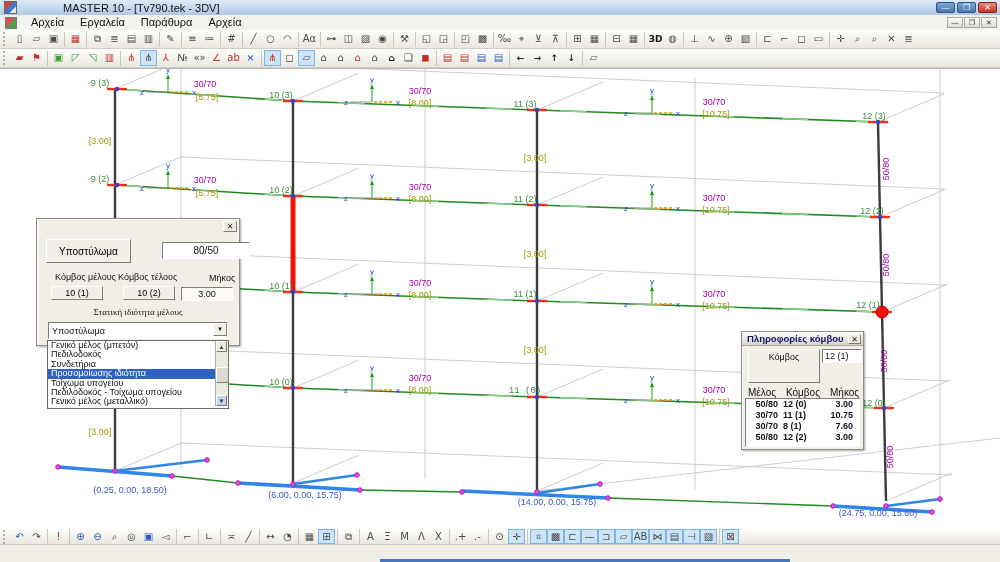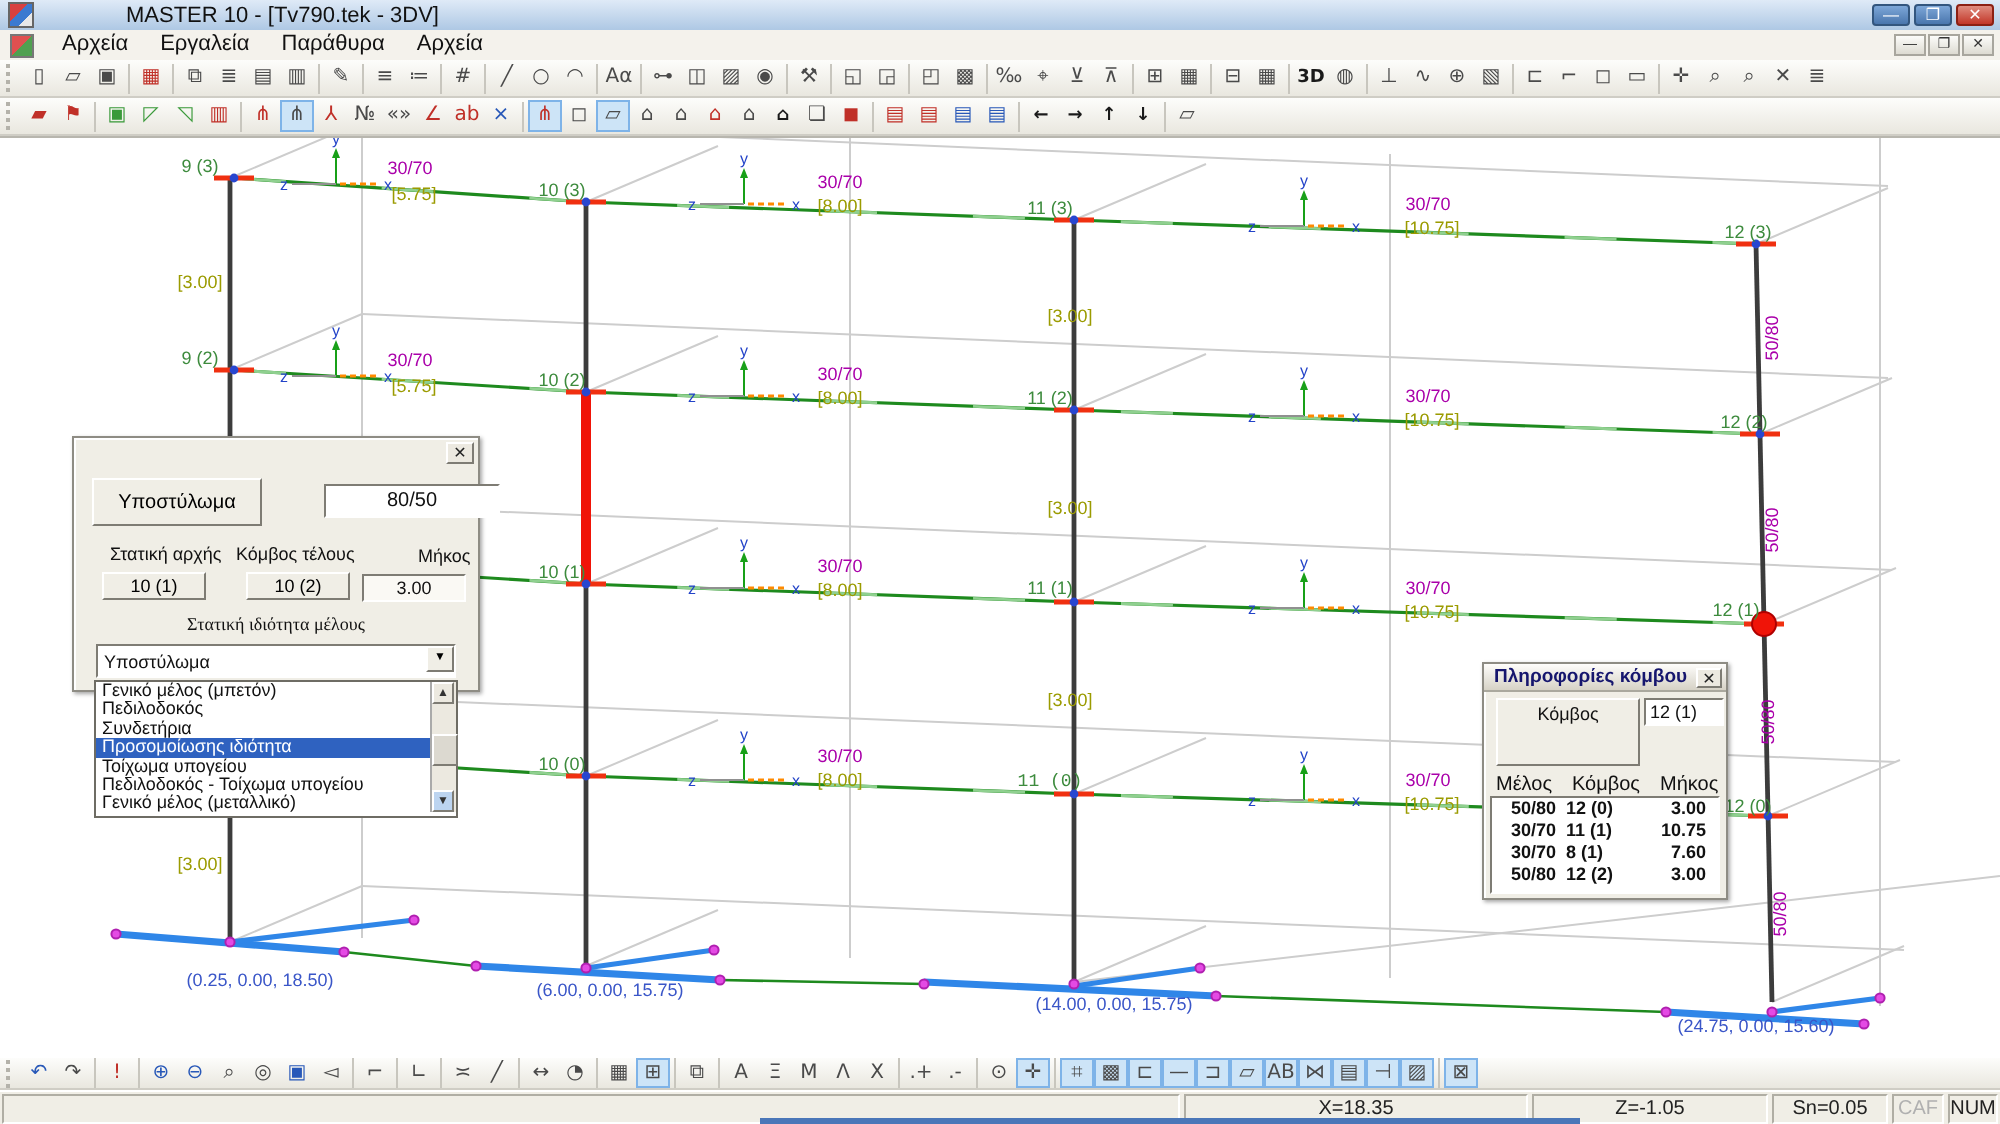--- a/index.html
+++ b/index.html
@@ -465,21 +465,21 @@
         <div class="dlabel coord" style="left: 305px; top: 494px;">(6.00, 0.00, 15.75)</div>
         <div class="dlabel coord" style="left: 557px; top: 501px;">(14.00, 0.00, 15.75)</div>
         <div class="dlabel coord" style="left: 878px; top: 512px;">(24.75, 0.00, 15.60)</div>
       </div>
   </div>
 
   <div class="dlg" id="member-dialog">
     <button class="dlg-close">✕</button>
     <button class="abs raised" style="left:9px;top:20px;width:85px;height:24px;font-size:10px;">Υποστύλωμα</button>
     <div class="abs sunken" style="left:109px;top:23px;width:86px;height:15px;line-height:15px;text-align:center;font-size:10px;margin-left:16px;">80/50</div>
-    <span class="abs" style="left:18px;top:53px;">Στατική αρχής</span>
+    <span class="abs" style="left:18px;top:53px;">Κόμβος μέλους</span>
     <span class="abs" style="left:81px;top:53px;">Κόμβος τέλους</span>
     <span class="abs" style="left:172px;top:54px;">Μήκος</span>
     <button class="abs raised" style="left:14px;top:67px;width:52px;height:14px;font-size:9px;">10 (1)</button>
     <button class="abs raised" style="left:86px;top:67px;width:52px;height:14px;font-size:9px;">10 (2)</button>
     <div class="abs sunken" style="left:144px;top:68px;width:50px;height:12px;line-height:12px;text-align:center;background:#faf9f4;">3.00</div>
     <div class="abs" style="left:0;top:88px;width:100%;text-align:center;font-family:Liberation Serif, serif;">Στατική ιδιότητα μέλους</div>
     <div class="abs sunken" style="left:11px;top:103px;width:178px;height:15px;">
       <span class="abs" style="left:3px;top:3px;">Υποστύλωμα</span>
       <button class="abs raised" style="right:0;top:0;width:14px;height:13px;font-size:6px;line-height:11px;padding:0;">▼</button>
     </div>
@@ -570,23 +570,15 @@
       <button class="tbtn active">▱</button>
       <button class="tbtn active">AB</button>
       <button class="tbtn active">⋈</button>
       <button class="tbtn active">▤</button>
       <button class="tbtn active">⊣</button>
       <button class="tbtn active">▨</button>
       <span class="tsep"></span>
       <button class="tbtn active">⊠</button>
     </div>
 
-  <div class="statusbar">
-    <div class="spanel sp-main"></div>
-    <div class="spanel sp-x">X=18.35</div>
-    <div class="spanel sp-z">Z=-1.05</div>
-    <div class="spanel sp-sn">Sn=0.05</div>
-    <div class="spanel sp-caf">CAF</div>
-    <div class="spanel sp-num">NUM</div>
-  </div>
   <div class="taskstrip"></div>
 
 </div>
 
 </body></html>

